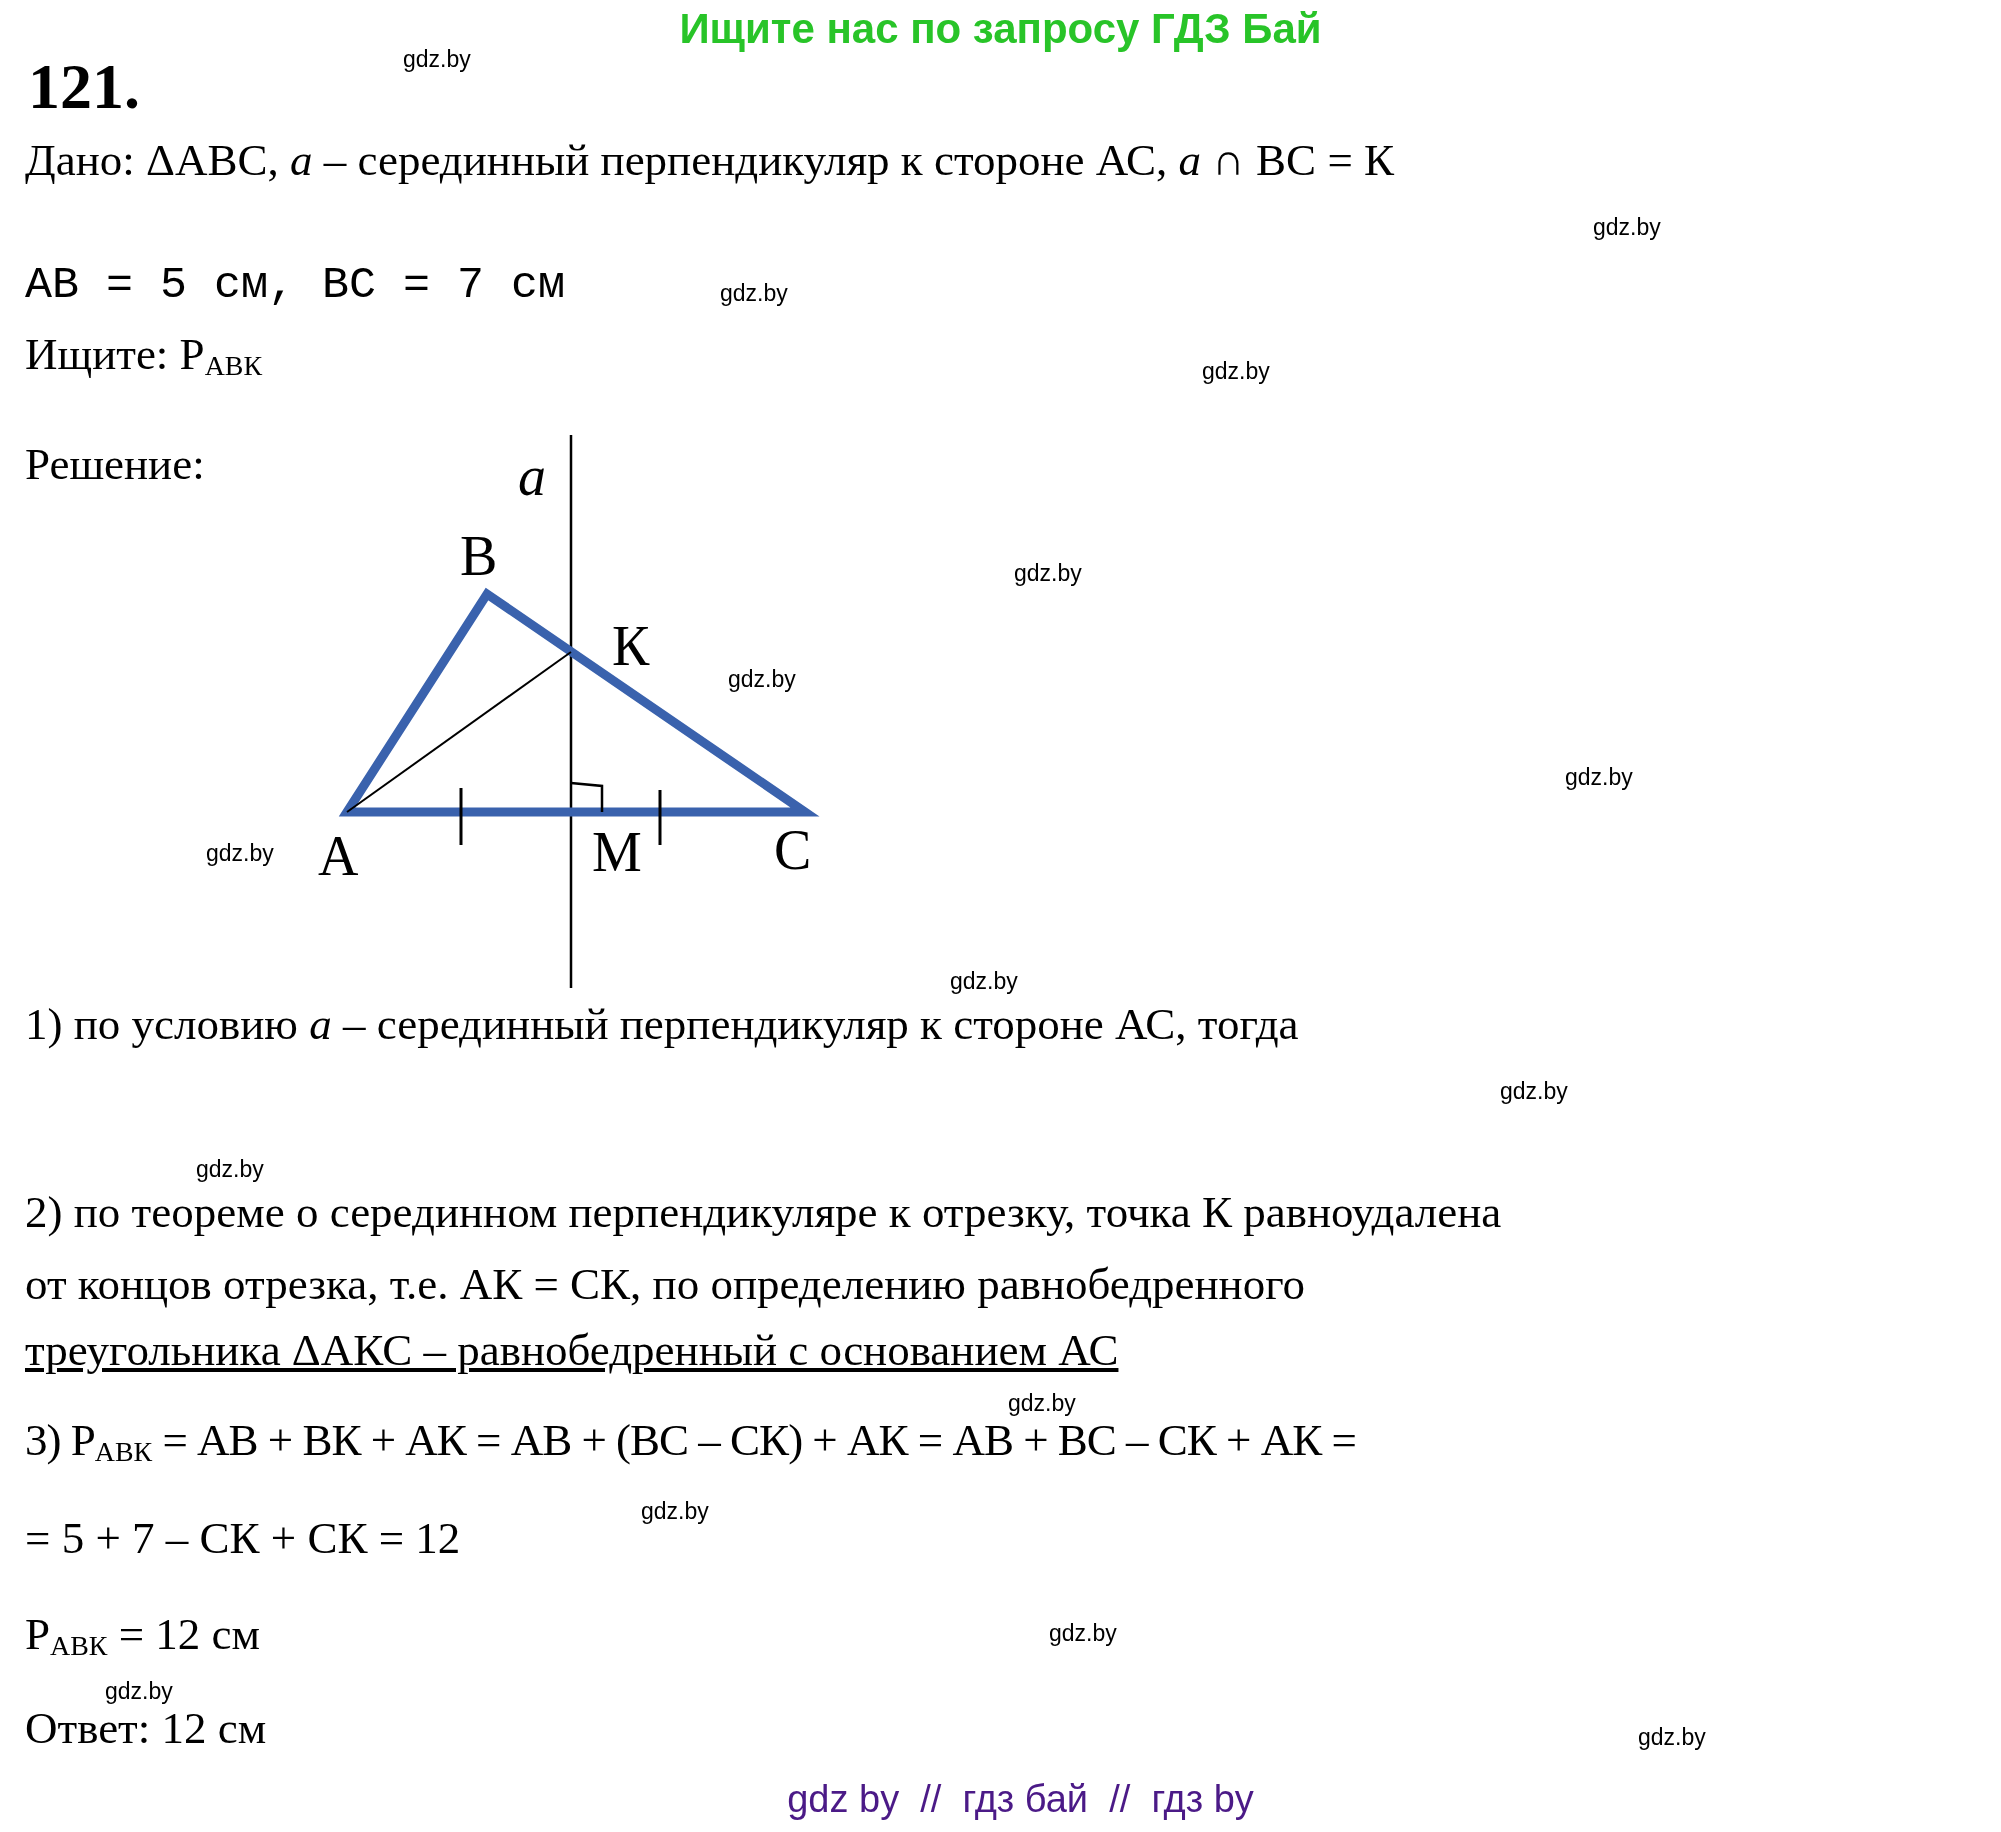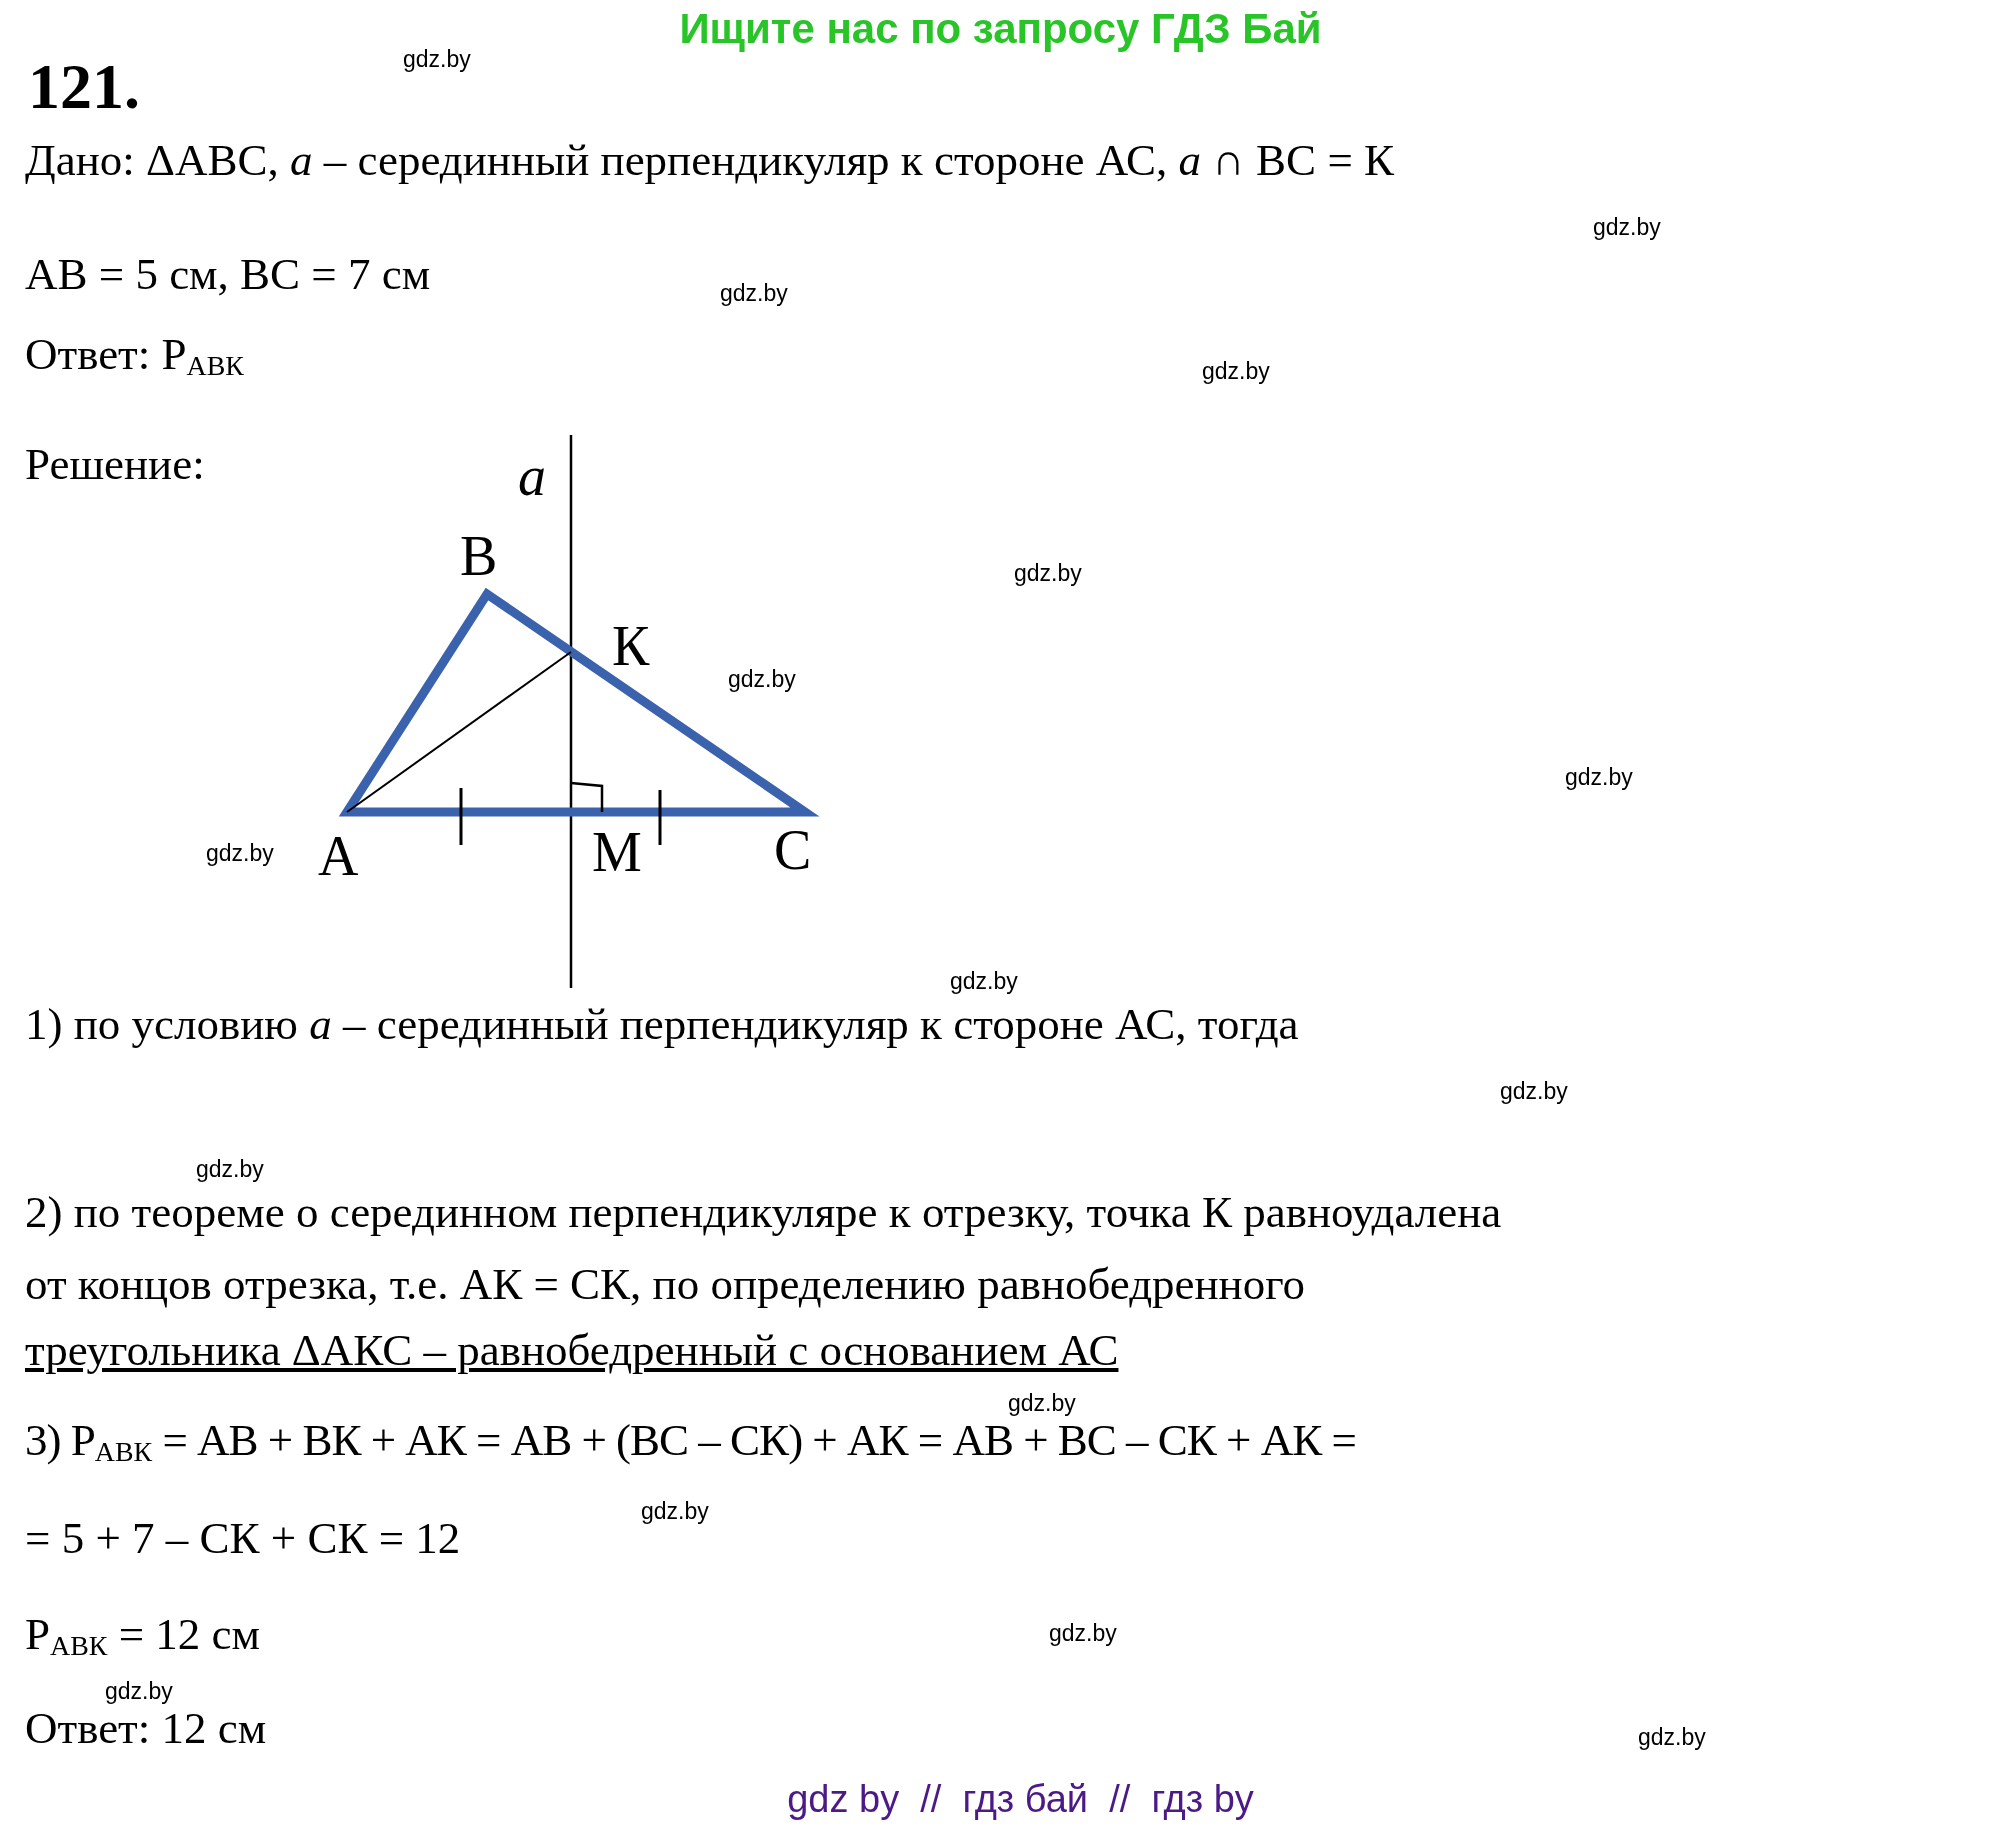--- a/index.html
+++ b/index.html
@@ -68,24 +68,24 @@
 <div id="canvas">
 
   <div class="abs header-promo">Ищите нас по запросу ГДЗ Бай</div>
 
   <div class="abs serif problem-number">121.</div>
 
   <div class="abs serif" style="left:25px;top:134px;">
     <span>Дано: ΔАВС, </span><i>a</i><span> – серединный перпендикуляр к стороне АС, </span><i>a</i><span> ∩ ВС = К</span>
   </div>
 
-  <div class="abs serif" style="left:25px;top:248px;">АВ = 5 см, ВС = 7 см</div>
+  <div class="abs serif" style="left:25px;top:260px;font-family:Liberation Mono, monospace;">АВ = 5 см, ВС = 7 см</div>
 
   <div class="abs serif" style="left:25px;top:328px;">
-    <span>Ответ: Р</span><span class="sub">АВК</span>
+    <span>Ищите: Р</span><span class="sub">АВК</span>
   </div>
 
   <div class="abs serif" style="left:25px;top:438px;">Решение:</div>
 
   <div class="abs" style="left:150px;top:430px;width:720px;height:570px;">
     <svg width="720" height="570" viewBox="0 0 720 570">
 
       <line x1="421" y1="5" x2="421" y2="558" stroke="#000000" stroke-width="2.5"></line>
 
       <path d="M197,382 L337,164 L655,382 Z" fill="none" stroke="#3a62ad" stroke-width="9" stroke-linejoin="miter"></path>

